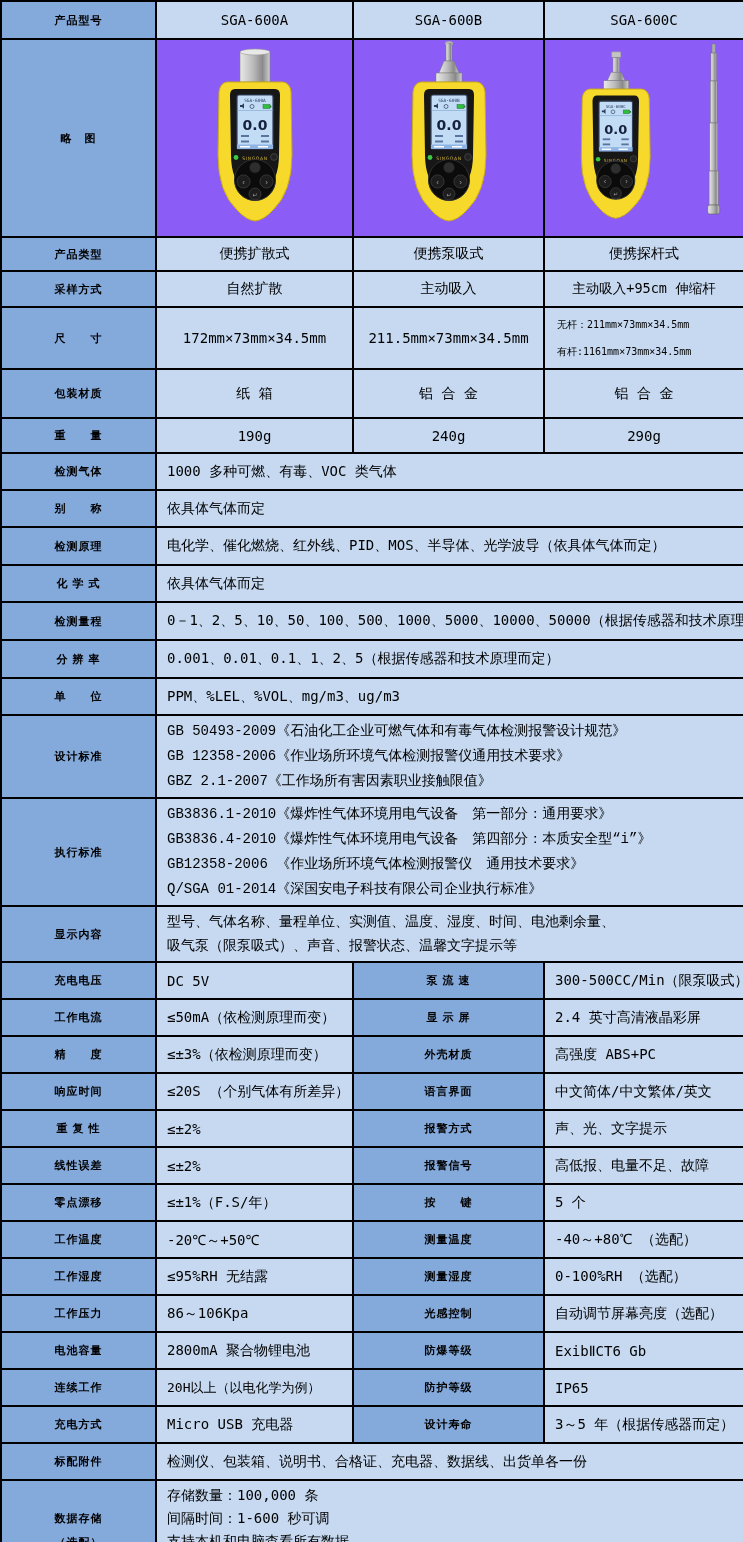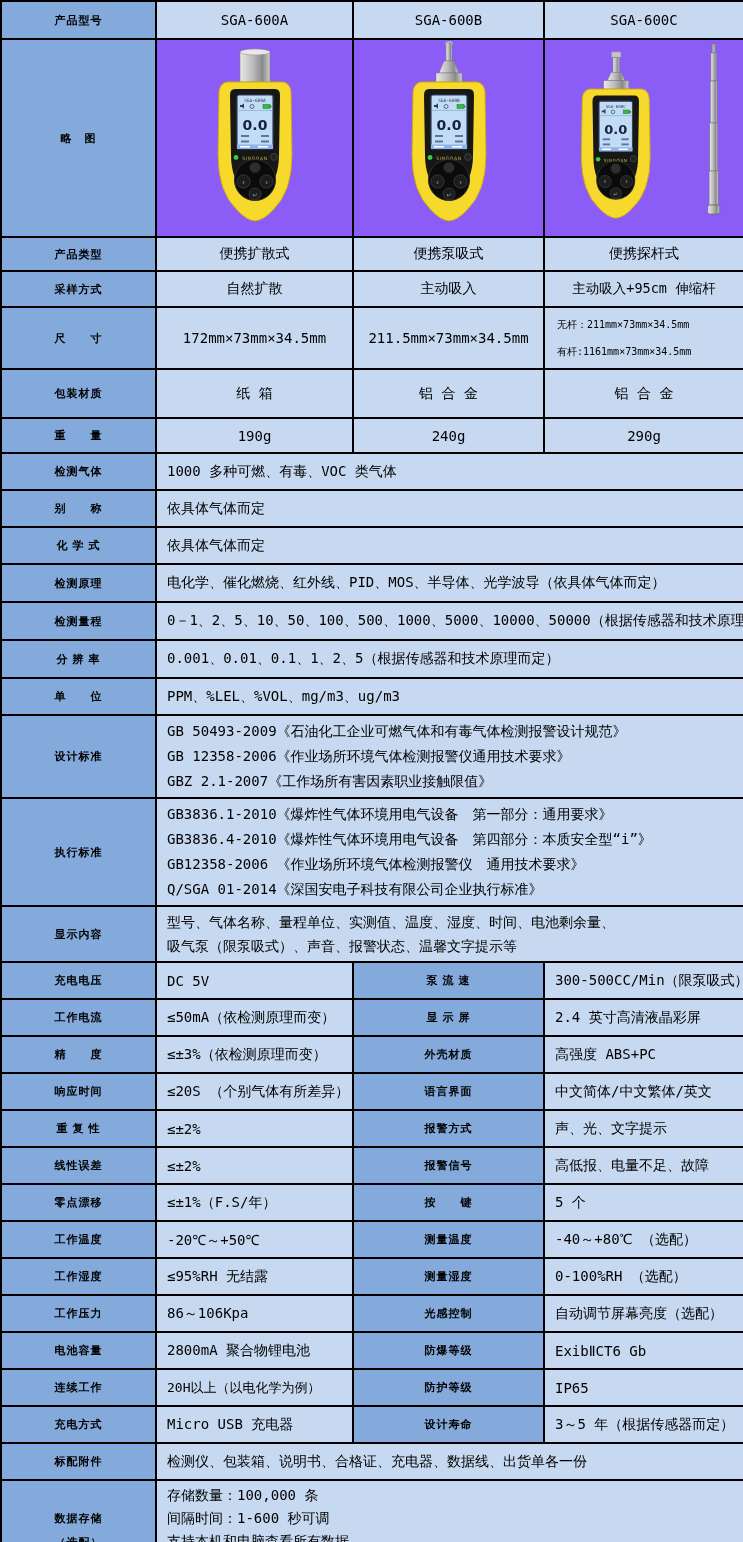--- a/index.html
+++ b/index.html
@@ -28,22 +28,22 @@
     letter-spacing:1px;
   }
   td.val {
     background:#C6D9F1;
     font-size:14px;
     font-family:"DejaVu Sans Mono","Liberation Mono",monospace;
   }
   td.c { text-align:center; }
   td.l { text-align:left; padding:3px 10px; }
   td.imgcell { background:#8b5cf6; text-align:center; padding:0; }
-  .ln { line-height:25px; white-space:nowrap; }
-  .ln2 { line-height:24px; white-space:nowrap; }
+  .ln { line-height:25px; white-space:nowrap;font-family:Liberation Mono, monospace; }
+  .ln2 { line-height:24px; white-space:nowrap;font-family:Liberation Serif, serif; }
   .ln3 { line-height:23px; white-space:nowrap; }
   .dim { line-height:27px; white-space:nowrap; font-size:10px; padding-left:2px; }
   .shrink { font-size:13px; white-space:nowrap; }
   .nowrap { white-space:nowrap; }
   .lbl2line { line-height:24px; }
 </style>
 </head>
 <body>
 
 <table class="spec">
@@ -241,27 +241,27 @@
 </tr>
 
 <tr style="height:37px">
   <th class="lbl">检测气体</th>
   <td class="val l" colspan="3">1000 多种可燃、有毒、VOC 类气体</td>
 </tr>
 <tr style="height:37px">
   <th class="lbl">别　　称</th>
   <td class="val l" colspan="3">依具体气体而定</td>
 </tr>
-<tr style="height:37px">
-  <th class="lbl">化 学 式</th>
-  <td class="val l" colspan="3">依具体气体而定</td>
-</tr>
 <tr style="height:38px">
   <th class="lbl">检测原理</th>
   <td class="val l nowrap" colspan="3">电化学、催化燃烧、红外线、PID、MOS、半导体、光学波导（依具体气体而定）</td>
+</tr>
+<tr style="height:37px">
+  <th class="lbl">化 学 式</th>
+  <td class="val l" colspan="3">依具体气体而定</td>
 </tr>
 <tr style="height:38px">
   <th class="lbl">检测量程</th>
   <td class="val l shrink" colspan="3">0－1、2、5、10、50、100、500、1000、5000、10000、50000（根据传感器和技术原理而定）</td>
 </tr>
 <tr style="height:38px">
   <th class="lbl">分 辨 率</th>
   <td class="val l" colspan="3">0.001、0.01、0.1、1、2、5（根据传感器和技术原理而定）</td>
 </tr>
 <tr style="height:37px">

